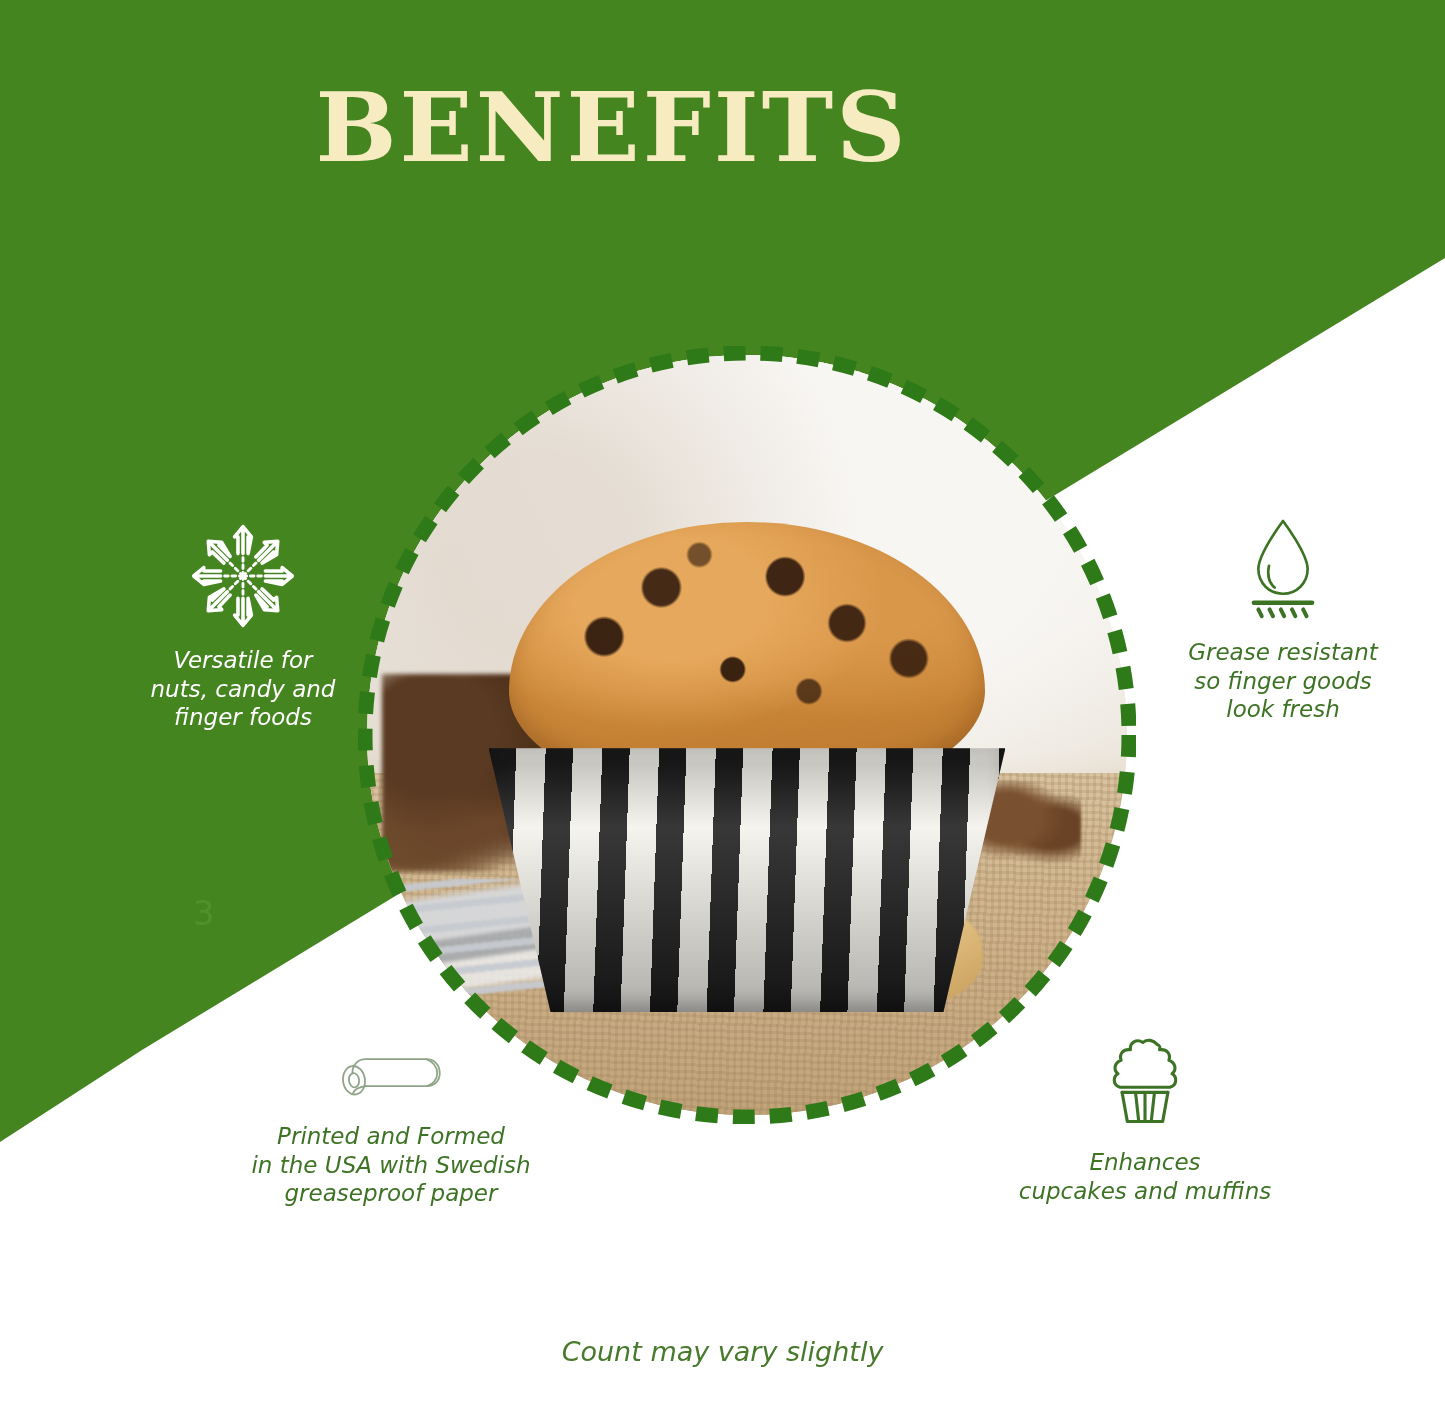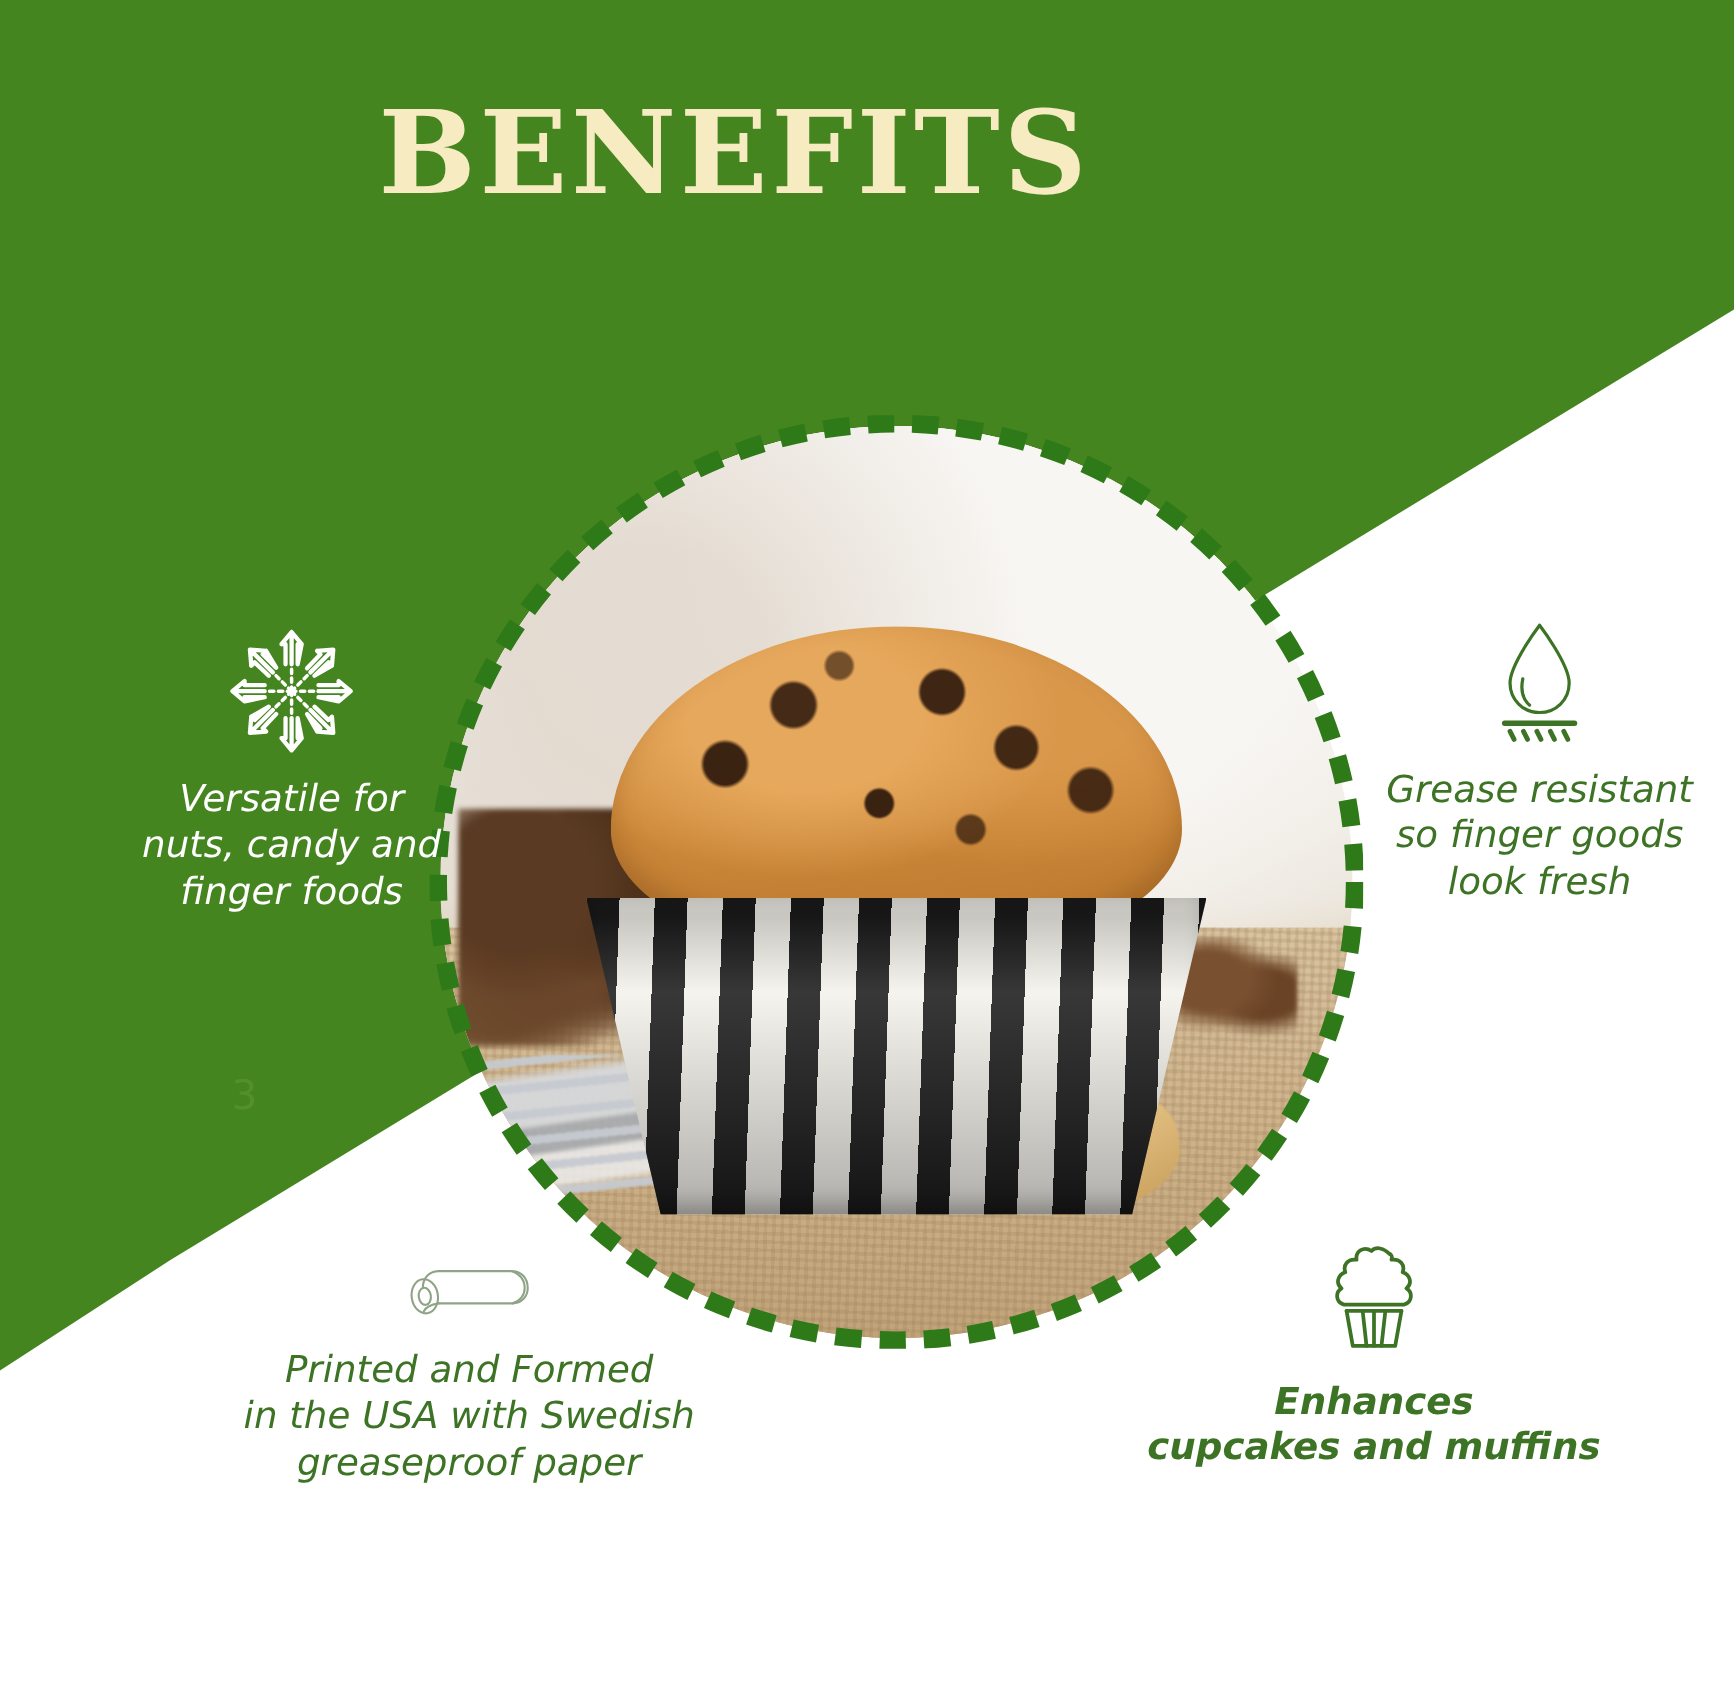--- a/index.html
+++ b/index.html
@@ -190,31 +190,31 @@
     text-align: center;
     z-index: 6;
   }
   .feature .icon {
     display: block;
     margin: 0 auto 10px auto;
   }
   .feature .caption {
     font-family: "DejaVu Sans", "Liberation Sans", sans-serif;
     font-style: italic;
-    font-size: 31px;
+    font-size: 23px;
     line-height: 1.24;
     white-space: pre-line;
   }
   .feature.on-green .caption { color: #ffffff; }
   .feature.on-white .caption { color: #3d7324; }
 
   #feat-versatile { left: 78px;  top: 520px;  width: 330px; }
   #feat-grease    { left: 1128px; top: 512px; width: 310px; }
   #feat-usa       { left: 196px;  top: 1034px; width: 390px; }
-  #feat-cupcake   { left: 950px;  top: 1030px; width: 390px; font-weight: bold; }
+  #feat-cupcake   { left: 950px;  top: 1030px; width: 390px; }
 
   
   .footer-note {
     position: absolute;
     left: 0;
     top: 1336px;
     width: 1445px;
     text-align: center;
     font-family: "DejaVu Sans", "Liberation Sans", sans-serif;
     font-style: italic;
@@ -361,14 +361,15 @@
           <line x1="41" y1="61" x2="44" y2="88"></line>
           <line x1="50" y1="61" x2="50" y2="88"></line>
           <line x1="59" y1="61" x2="56" y2="88"></line>
         </g>
       </svg>
     </span>
     <span class="caption">Enhances
 cupcakes and muffins</span>
   </div>
 
+  <div class="footer-note">Count may vary slightly</div>
 
 </div>
 
 </body></html>

